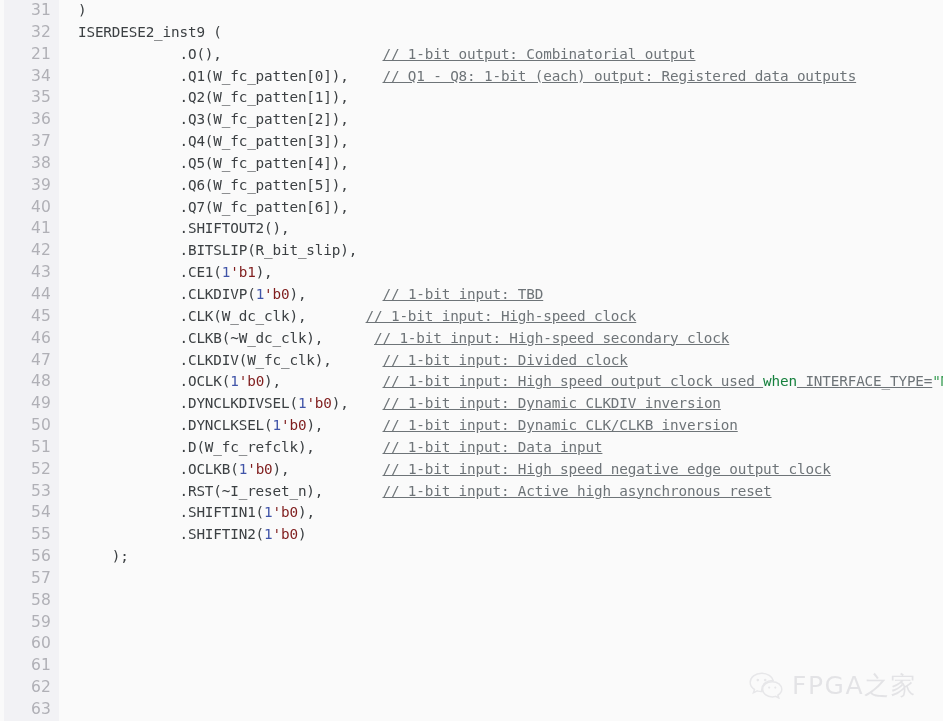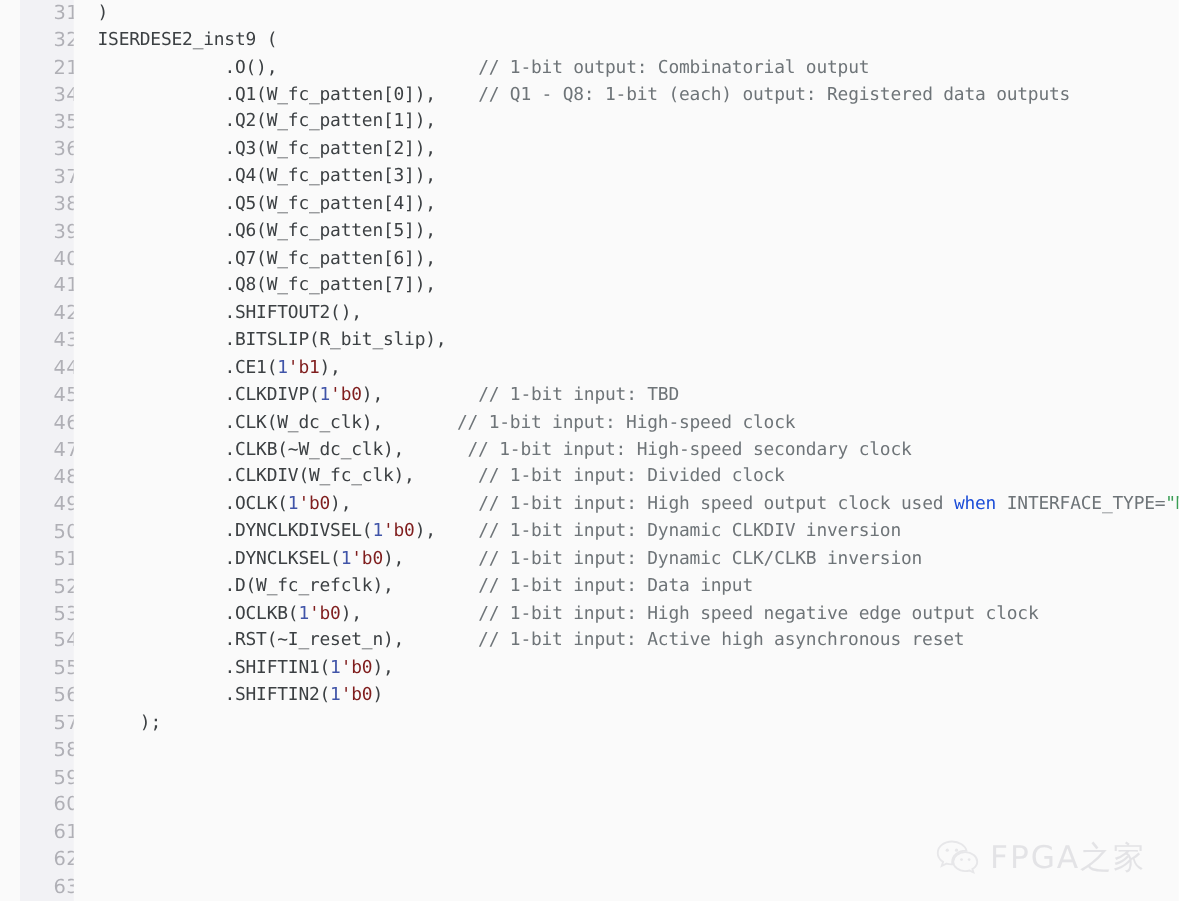--- a/index.html
+++ b/index.html
@@ -15,21 +15,21 @@
     position: relative;
     width: 943px;
     height: 721px;
     background: #fafafa;
     overflow: hidden;
     box-sizing: border-box;
   }
   
   #gutter {
     position: absolute;
-    left: 16px;
+    left: 4px;
     top: 0;
     width: 58px;
     height: 721px;
     background: #f2f2f5;
     border-right: 1px solid #e6e6ea;
     box-sizing: border-box;
   }
   .gutter-line {
     height: 21.85px;
     line-height: 21.85px;
@@ -59,22 +59,22 @@
     font-size: 14.3px;
     font-family: "DejaVu Sans Mono", "Liberation Mono", monospace;
     color: #3c4043;
     padding-left: 19px;
     box-sizing: border-box;
     letter-spacing: -0.15px;
   }
   .tok-plain   { color: #3c4043; }
   .tok-number  { color: #4054a8; }
   .tok-literal { color: #7f1d1d; }
-  .tok-comment { color: #6e7478; }
-  .tok-kw      { color: #1d4ed8; }
+  .tok-comment { color: #6e7478; text-decoration: underline; }
+  .tok-kw      { color: #15803d; }
   .tok-string  { color: #3a9e55; }
 
   
   #watermark {
     position: absolute;
     right: 26px;
     bottom: 22px;
     display: flex;
     align-items: center;
     gap: 9px;
@@ -136,21 +136,20 @@
       <div class="code-line"><span class="tok-plain"></span><span class="tok-plain">)</span></div>
       <div class="code-line"><span class="tok-plain"></span><span class="tok-plain">ISERDESE2_inst9 (</span></div>
       <div class="code-line"><span class="tok-plain">            </span><span class="tok-plain">.O(),</span><span class="tok-plain">                   </span><span><span class="tok-comment">// 1-bit output: Combinatorial output</span></span></div>
       <div class="code-line"><span class="tok-plain">            </span><span class="tok-plain">.Q1(W_fc_patten[0]),</span><span class="tok-plain">    </span><span><span class="tok-comment">// Q1 - Q8: 1-bit (each) output: Registered data outputs</span></span></div>
       <div class="code-line"><span class="tok-plain">            </span><span class="tok-plain">.Q2(W_fc_patten[1]),</span></div>
       <div class="code-line"><span class="tok-plain">            </span><span class="tok-plain">.Q3(W_fc_patten[2]),</span></div>
       <div class="code-line"><span class="tok-plain">            </span><span class="tok-plain">.Q4(W_fc_patten[3]),</span></div>
       <div class="code-line"><span class="tok-plain">            </span><span class="tok-plain">.Q5(W_fc_patten[4]),</span></div>
       <div class="code-line"><span class="tok-plain">            </span><span class="tok-plain">.Q6(W_fc_patten[5]),</span></div>
       <div class="code-line"><span class="tok-plain">            </span><span class="tok-plain">.Q7(W_fc_patten[6]),</span></div>
-      <div class="code-line"><span class="tok-plain">            </span><span class="tok-plain">.Q8(W_fc_patten[7]),</span></div>
       <div class="code-line"><span class="tok-plain">            </span><span class="tok-plain">.SHIFTOUT2(),</span></div>
       <div class="code-line"><span class="tok-plain">            </span><span class="tok-plain">.BITSLIP(R_bit_slip),</span></div>
       <div class="code-line"><span class="tok-plain">            </span><span class="tok-plain">.CE1(</span><span class="tok-number">1</span><span class="tok-literal">'b1</span><span class="tok-plain">),</span></div>
       <div class="code-line"><span class="tok-plain">            </span><span class="tok-plain">.CLKDIVP(</span><span class="tok-number">1</span><span class="tok-literal">'b0</span><span class="tok-plain">),</span><span class="tok-plain">         </span><span><span class="tok-comment">// 1-bit input: TBD</span></span></div>
       <div class="code-line"><span class="tok-plain">            </span><span class="tok-plain">.CLK(W_dc_clk),</span><span class="tok-plain">       </span><span><span class="tok-comment">// 1-bit input: High-speed clock</span></span></div>
       <div class="code-line"><span class="tok-plain">            </span><span class="tok-plain">.CLKB(~W_dc_clk),</span><span class="tok-plain">      </span><span><span class="tok-comment">// 1-bit input: High-speed secondary clock</span></span></div>
       <div class="code-line"><span class="tok-plain">            </span><span class="tok-plain">.CLKDIV(W_fc_clk),</span><span class="tok-plain">      </span><span><span class="tok-comment">// 1-bit input: Divided clock</span></span></div>
       <div class="code-line"><span class="tok-plain">            </span><span class="tok-plain">.OCLK(</span><span class="tok-number">1</span><span class="tok-literal">'b0</span><span class="tok-plain">),</span><span class="tok-plain">            </span><span><span class="tok-comment">// 1-bit input: High speed output clock used </span><span class="tok-kw">when</span><span class="tok-comment"> INTERFACE_TYPE=</span><span class="tok-string">"MEMORY"</span><span class="tok-comment"></span></span></div>
       <div class="code-line"><span class="tok-plain">            </span><span class="tok-plain">.DYNCLKDIVSEL(</span><span class="tok-number">1</span><span class="tok-literal">'b0</span><span class="tok-plain">),</span><span class="tok-plain">    </span><span><span class="tok-comment">// 1-bit input: Dynamic CLKDIV inversion</span></span></div>
       <div class="code-line"><span class="tok-plain">            </span><span class="tok-plain">.DYNCLKSEL(</span><span class="tok-number">1</span><span class="tok-literal">'b0</span><span class="tok-plain">),</span><span class="tok-plain">       </span><span><span class="tok-comment">// 1-bit input: Dynamic CLK/CLKB inversion</span></span></div>

